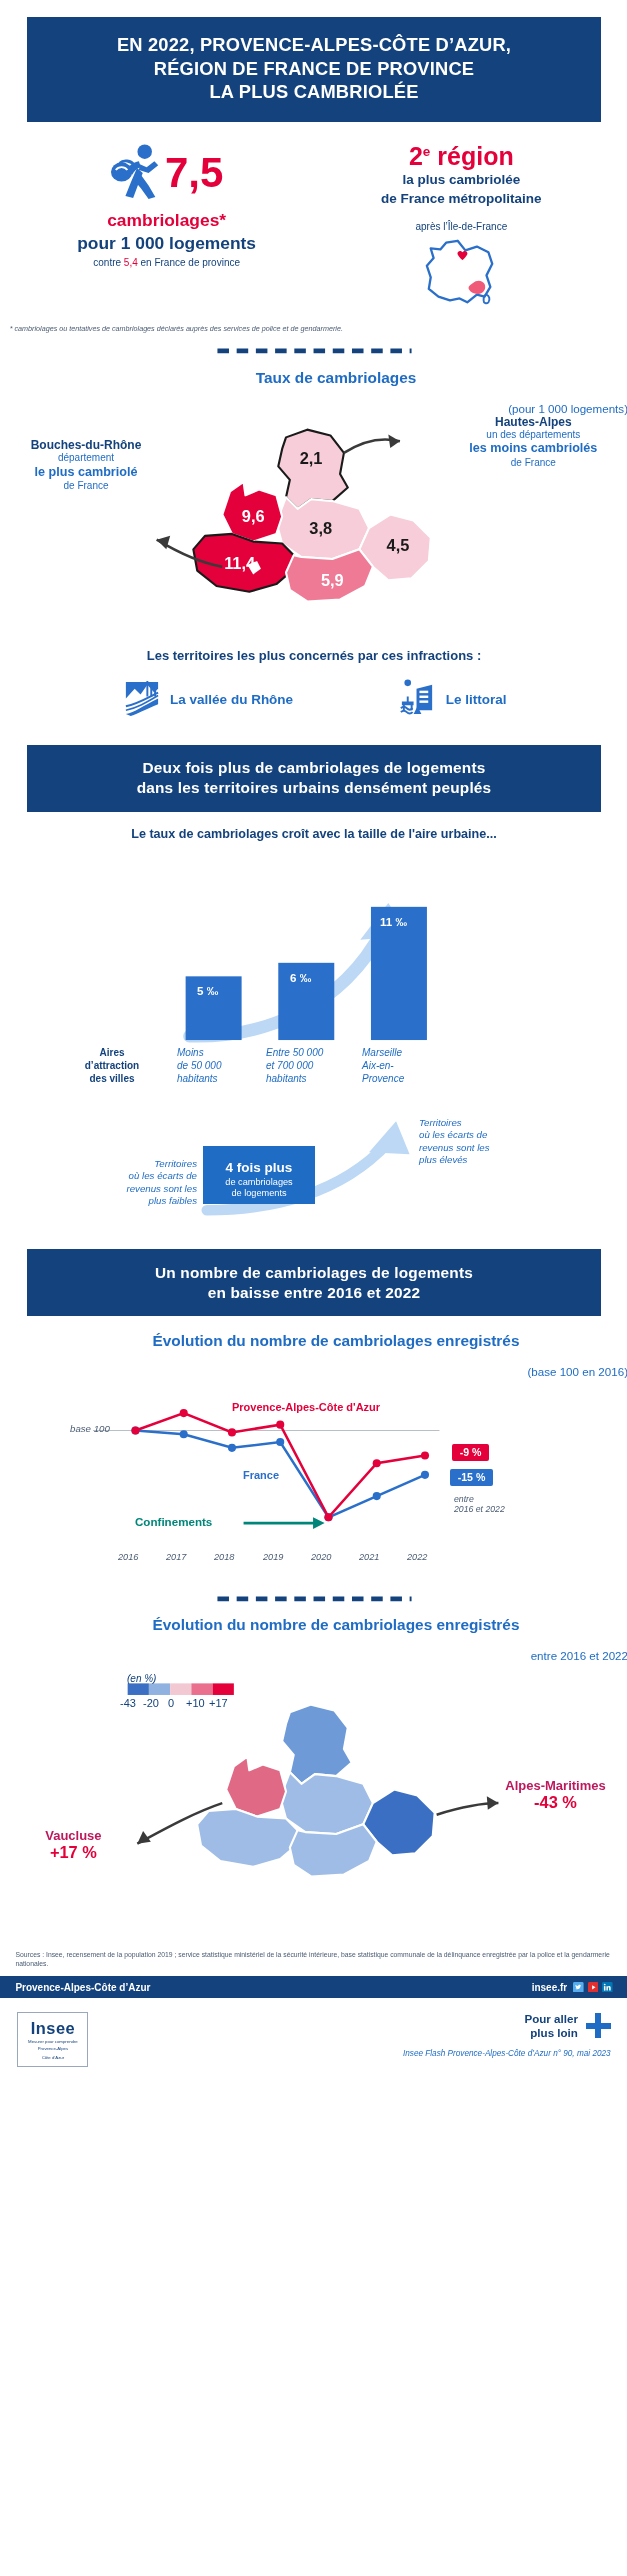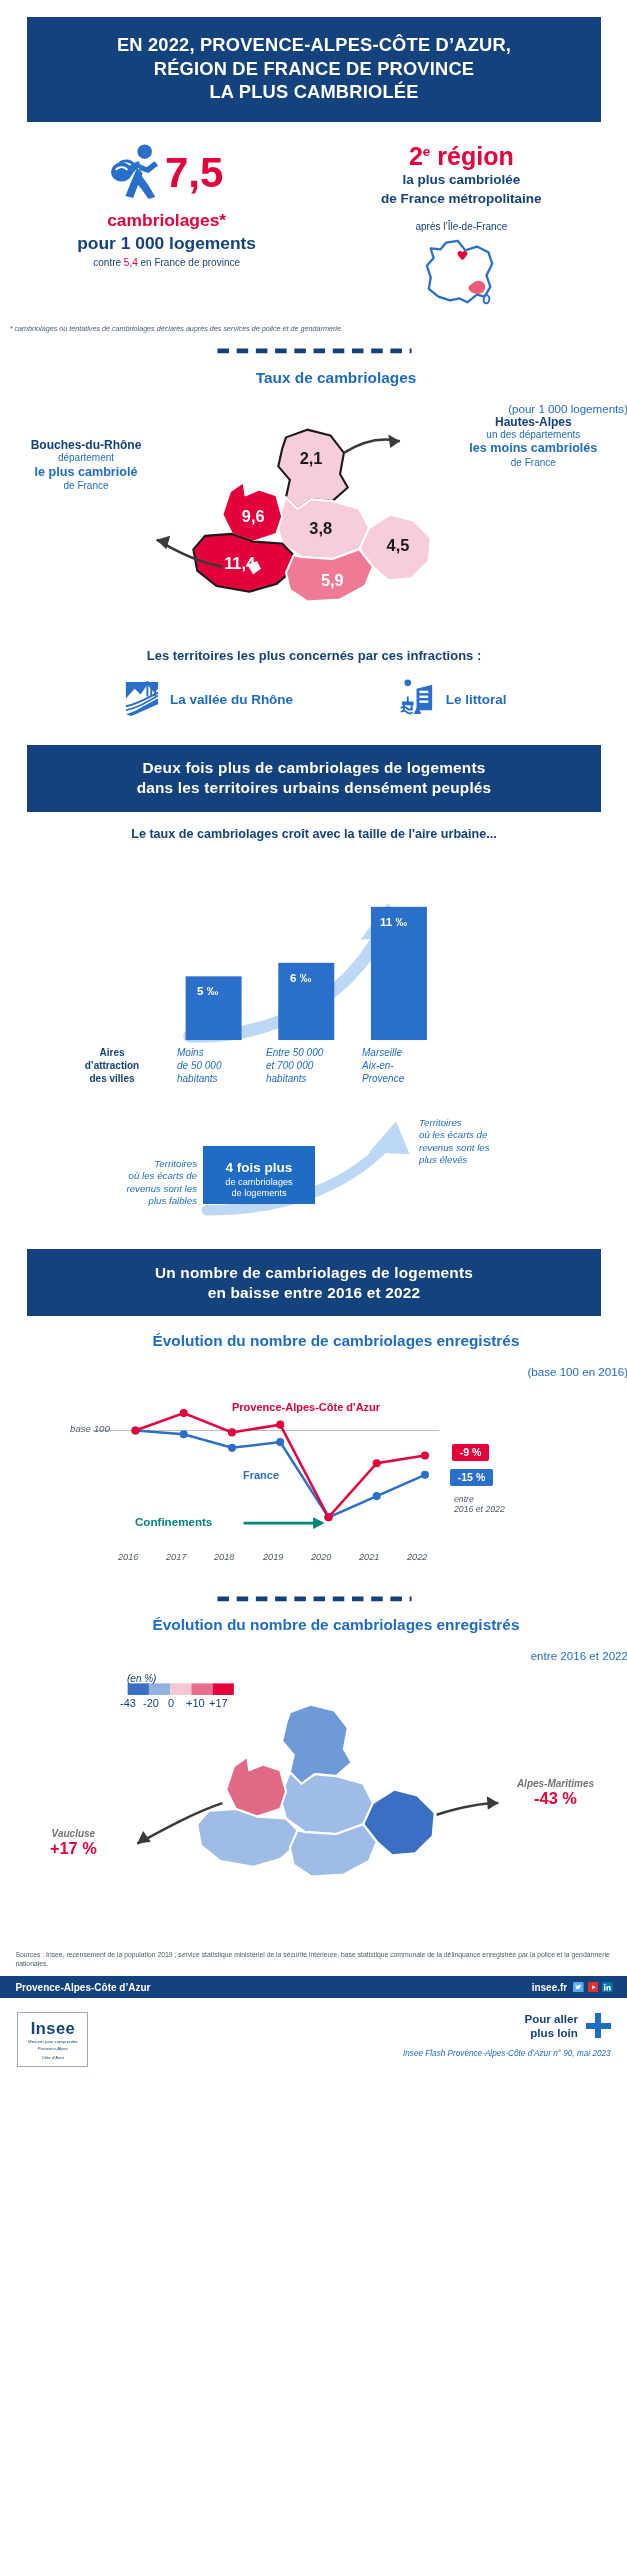--- a/index.html
+++ b/index.html
@@ -124,21 +124,21 @@
   .lc-conf { position:absolute; font-size:11.6px; font-weight:bold; color:#00857a; }
   .lc-small { position:absolute; font-size: 8.7px; font-style: italic; color:#4a5c73; line-height:1.25;}
 
   
   .botmap { position: relative; height: 280px; margin-top: 3.9px; }
   .botmap svg { position:absolute; left:0; top:0;}
   .legend-box { position:absolute; }
   .legend-title { font-size: 10px; font-style: italic; color:#13427c; }
   .legend-tick { font-size: 11px; color:#13427c; }
   .bm-lab { position:absolute; text-align:center; }
-  .bm-lab .n { font-size: 10px; font-weight: bold; color:#737373;font-style:italic; }
+  .bm-lab .n { font-size: 13px; font-weight: bold; color:#be185d; }
   .bm-lab .v { font-size: 16.4px; font-weight: bold; color:#e4003a; }
 
   
   .sources {
     font-size: 6.8px; color:#4a5c73; font-style: normal;
     padding: 3.9px 15.4px 0 15.4px; line-height:1.35;
   }
   .footbar {
     margin-top: 7.7px; background:#13427c; color:#fff;
     display:flex; align-items:center; justify-content:space-between;

